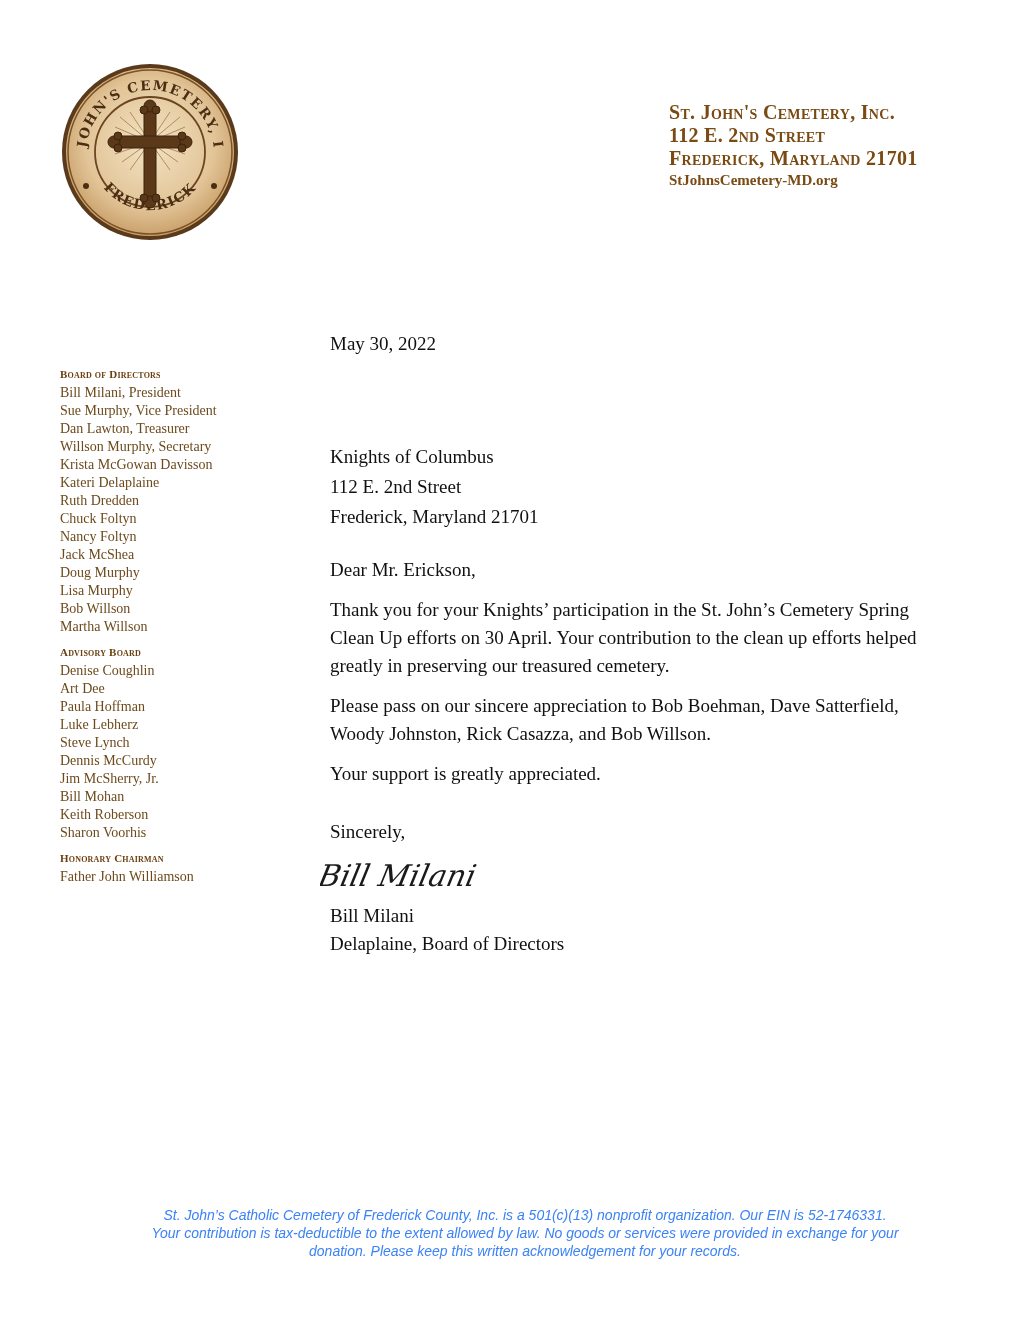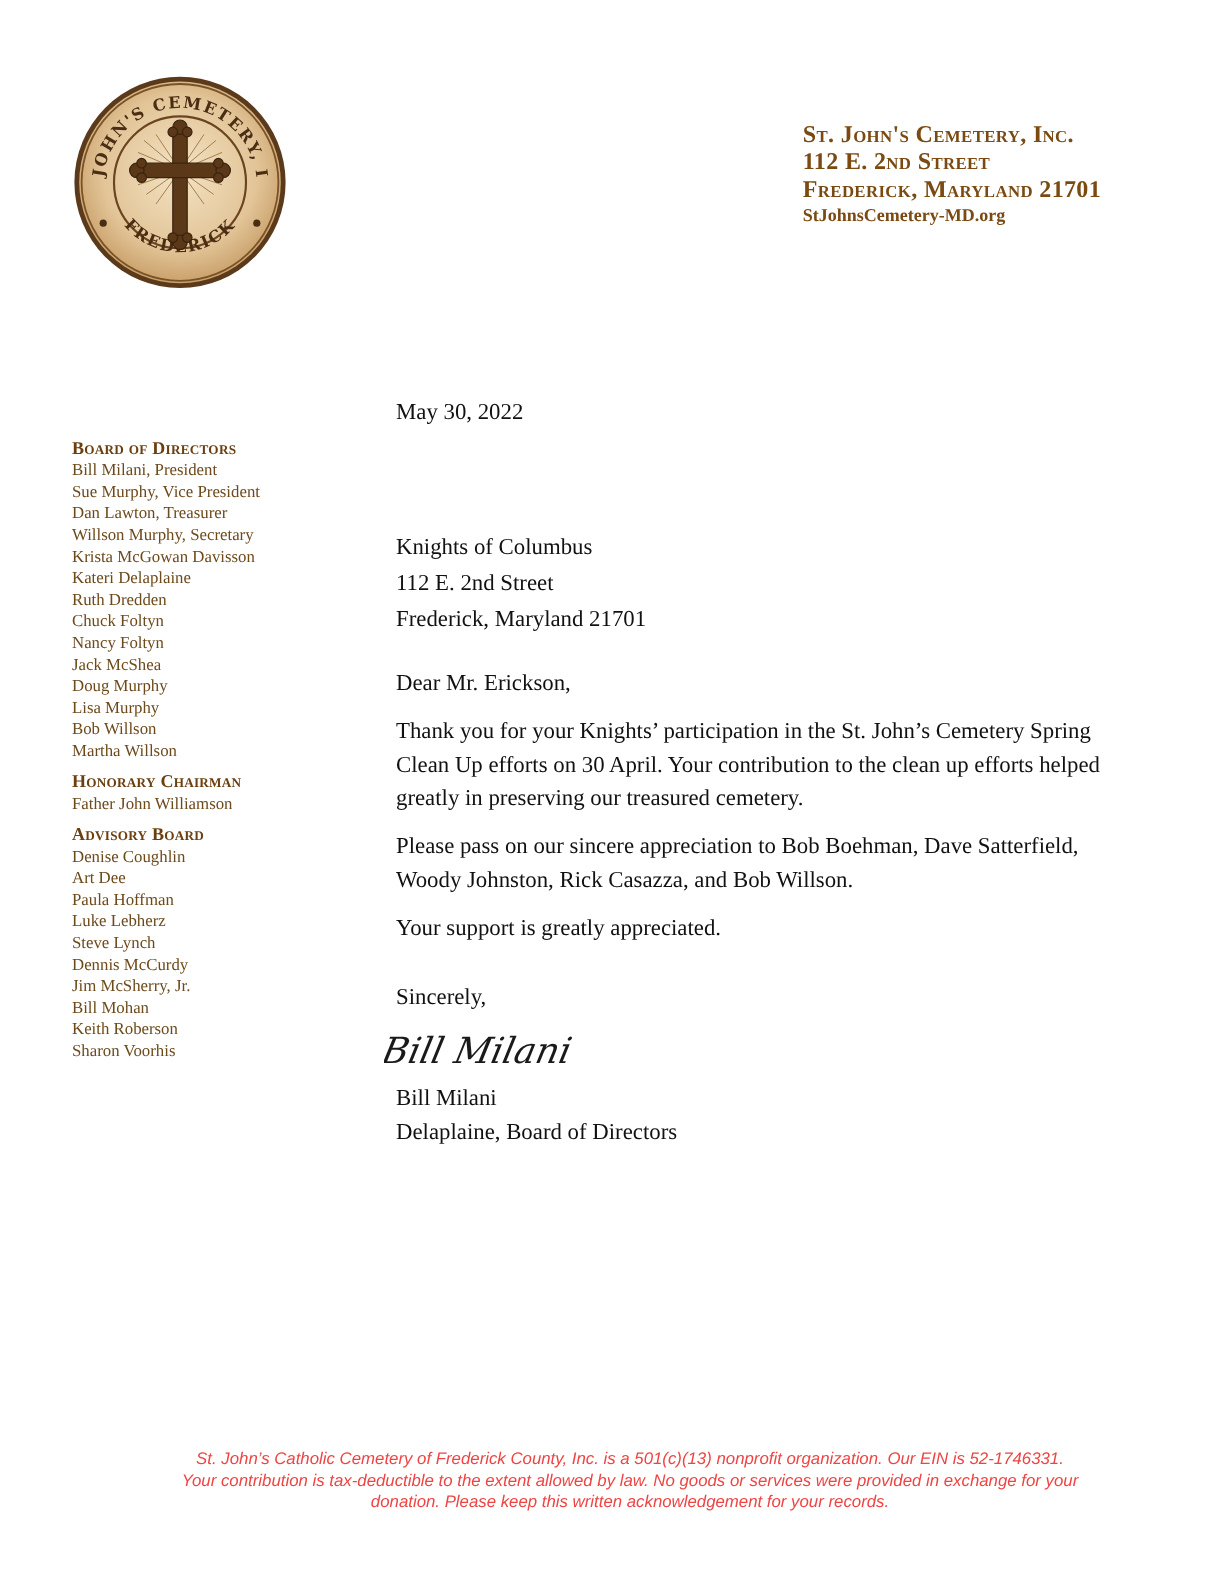--- a/index.html
+++ b/index.html
@@ -8,36 +8,36 @@
     
     .seal { position: absolute; left: 60px; top: 62px; width: 180px; height: 180px; }
 
     
     .letterhead { position: absolute; left: 669px; top: 101px; color: #7a4a12; font-family: "Liberation Serif", serif; font-weight: bold; }
     .lh-line { font-size: 20px; line-height: 23px; font-variant: small-caps; letter-spacing: 0.3px; }
     .lh-web { font-size: 15px; line-height: 20px; }
 
     
     .sidebar { position: absolute; left: 60px; top: 366px; width: 240px; color: #6d4a1c; font-family: "Liberation Serif", serif; }
-    .sb-heading { font-size: 15px; font-weight: bold; font-variant: small-caps; color: #6b3f0f; line-height: 16px; margin-bottom: 2px; letter-spacing: 0.2px; }
+    .sb-heading { font-size: 11px; font-weight: bold; font-variant: small-caps; color: #6b3f0f; line-height: 16px; margin-bottom: 2px; letter-spacing: 0.2px; }
     .sb-item { font-size: 14px; line-height: 18px; }
     .sb-section { margin-bottom: 8px; }
 
     
     .letter { position: absolute; left: 330px; top: 306px; width: 610px; color: #111; font-family: "Liberation Serif", serif; font-size: 19px; }
     .date { line-height: 28px; margin-top: 24px; }
     .address { margin-top: 84px; line-height: 30px; }
     .salutation { margin-top: 24px; line-height: 28px; }
     .para { margin-top: 12px; line-height: 28px; }
     .closing { margin-top: 30px; line-height: 28px; }
     .signature { height: 60px; margin-left: -10px; margin-top: -4px; }
     .signer { line-height: 28px; }
 
     
-    .footer { position: absolute; left: 100px; top: 1206px; width: 850px; text-align: center; color: #ef4444; font-family: "Liberation Sans", sans-serif; font-style: italic; font-size: 14px; line-height: 18px; }
+    .footer { position: absolute; left: 100px; top: 1206px; width: 850px; text-align: center; color: #3b82f6; font-family: "Liberation Sans", sans-serif; font-style: italic; font-size: 14px; line-height: 18px; }
   </style>
 </head>
 <body>
 
 <div class="seal">
   <svg width="180" height="180" viewBox="0 0 180 180">
     <defs>
       <radialGradient id="sealBg" cx="50%" cy="45%" r="55%">
         <stop offset="0%" stop-color="#f3e3c4"></stop>
         <stop offset="70%" stop-color="#e2c497"></stop>
@@ -112,38 +112,38 @@
         <div class="sb-item">Chuck Foltyn</div>
         <div class="sb-item">Nancy Foltyn</div>
         <div class="sb-item">Jack McShea</div>
         <div class="sb-item">Doug Murphy</div>
         <div class="sb-item">Lisa Murphy</div>
         <div class="sb-item">Bob Willson</div>
         <div class="sb-item">Martha Willson</div>
       </div>
   </div>
   <div class="sb-section">
-    <div class="sb-heading">Honorary Chairman</div>
-    <div id="honorary-list">
-        <div class="sb-item">Father John Williamson</div>
-      </div>
-  </div>
-  <div class="sb-section">
     <div class="sb-heading">Advisory Board</div>
     <div id="advisory-list">
         <div class="sb-item">Denise Coughlin</div>
         <div class="sb-item">Art Dee</div>
         <div class="sb-item">Paula Hoffman</div>
         <div class="sb-item">Luke Lebherz</div>
         <div class="sb-item">Steve Lynch</div>
         <div class="sb-item">Dennis McCurdy</div>
         <div class="sb-item">Jim McSherry, Jr.</div>
         <div class="sb-item">Bill Mohan</div>
         <div class="sb-item">Keith Roberson</div>
         <div class="sb-item">Sharon Voorhis</div>
+      </div>
+  </div>
+  <div class="sb-section">
+    <div class="sb-heading">Honorary Chairman</div>
+    <div id="honorary-list">
+        <div class="sb-item">Father John Williamson</div>
       </div>
   </div>
 </div>
 
 <div class="letter">
   <div class="date">May 30, 2022</div>
   <div class="address">
     <div>Knights of Columbus</div>
     <div>112 E. 2nd Street</div>
     <div>Frederick, Maryland  21701</div>

